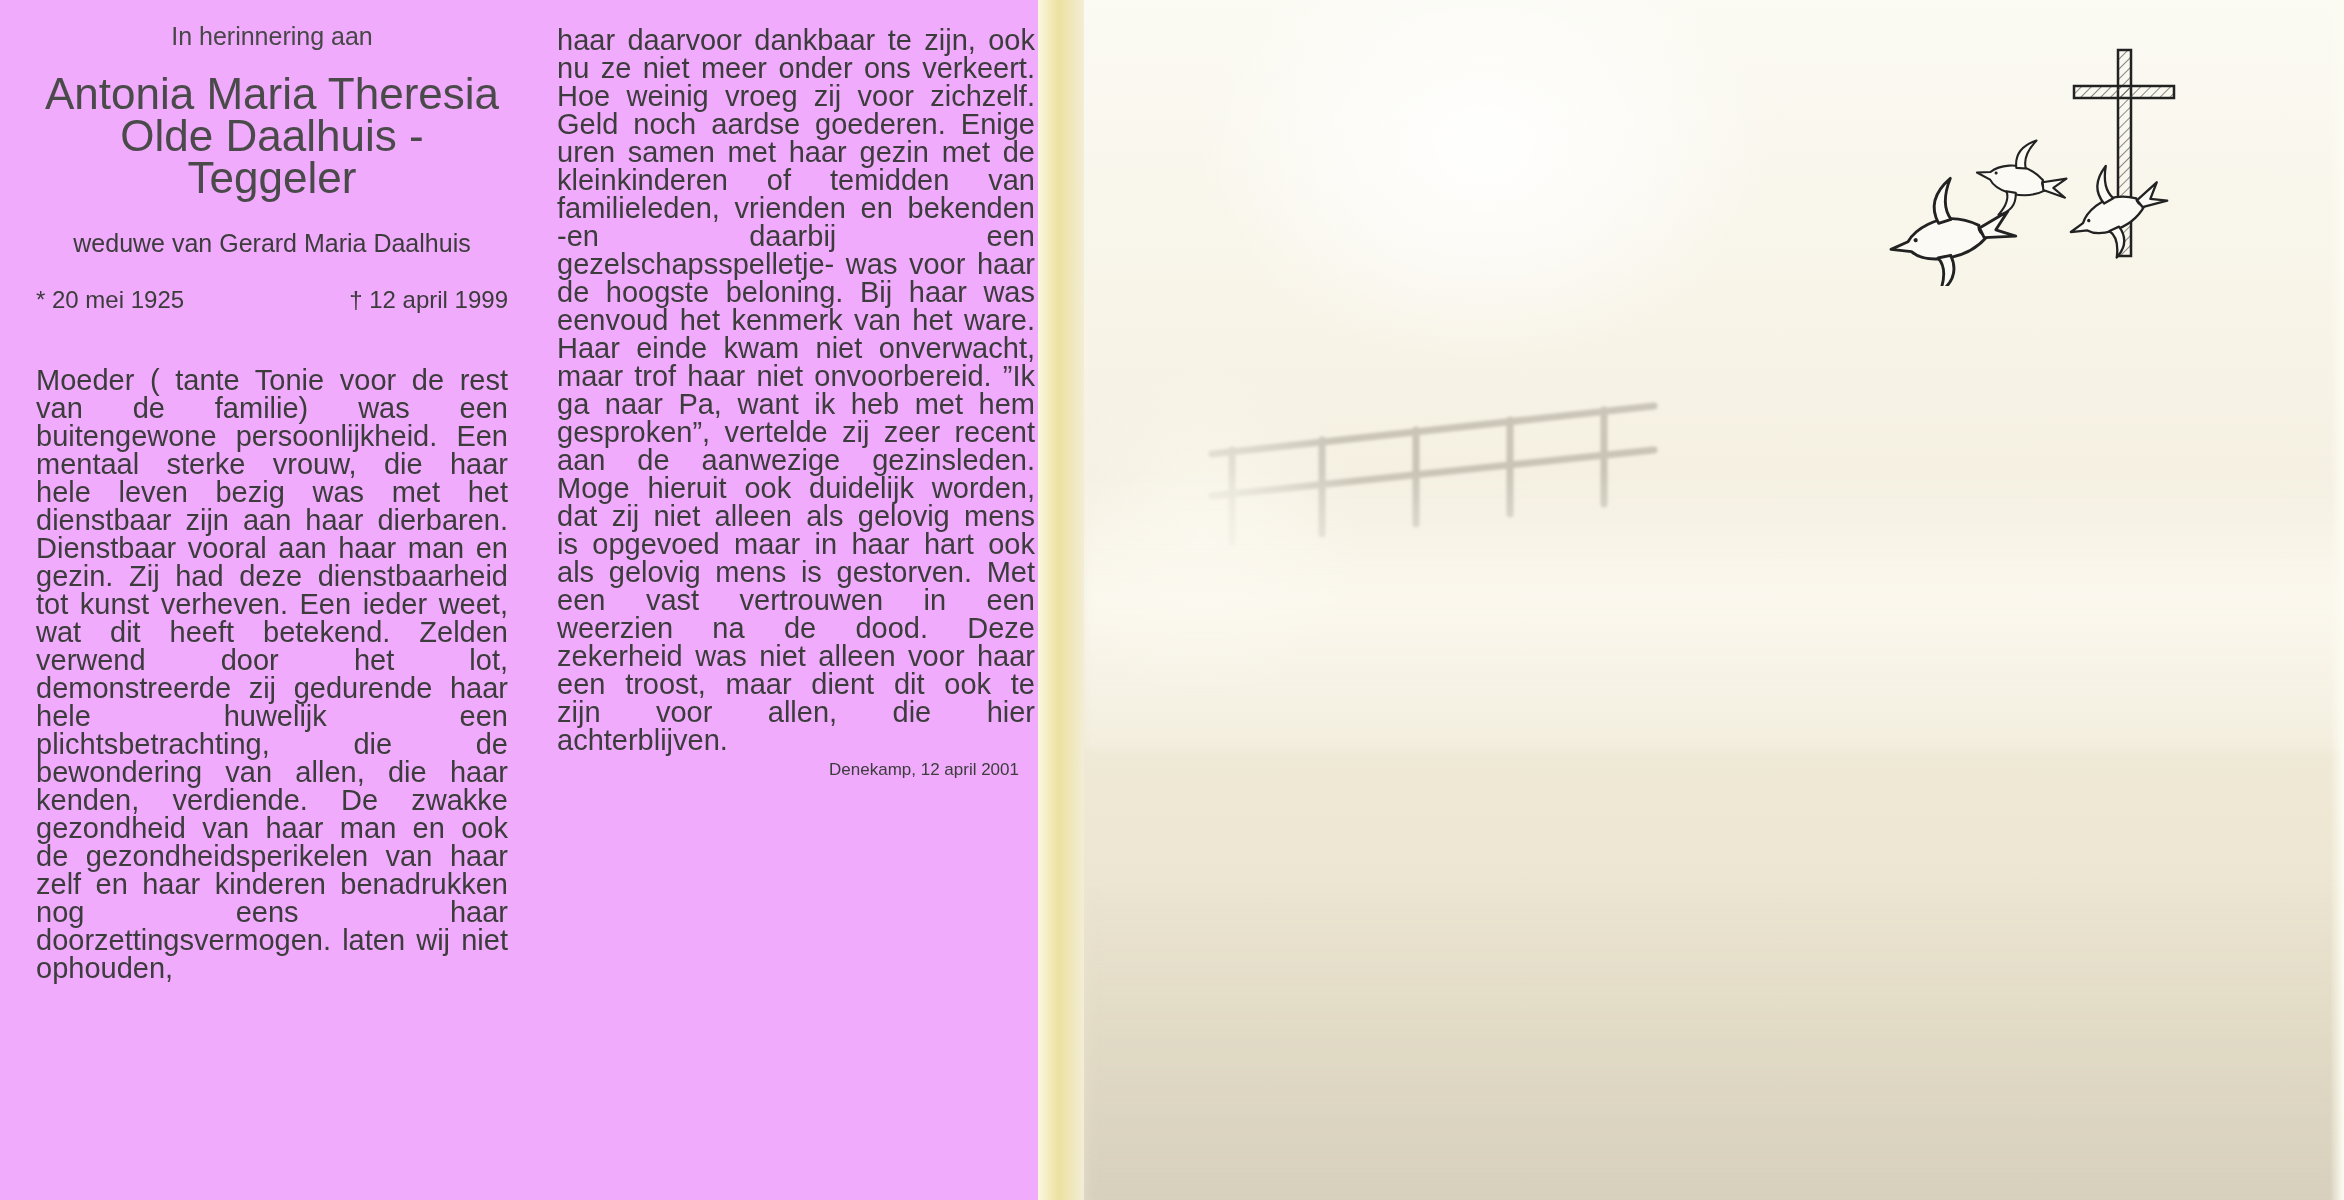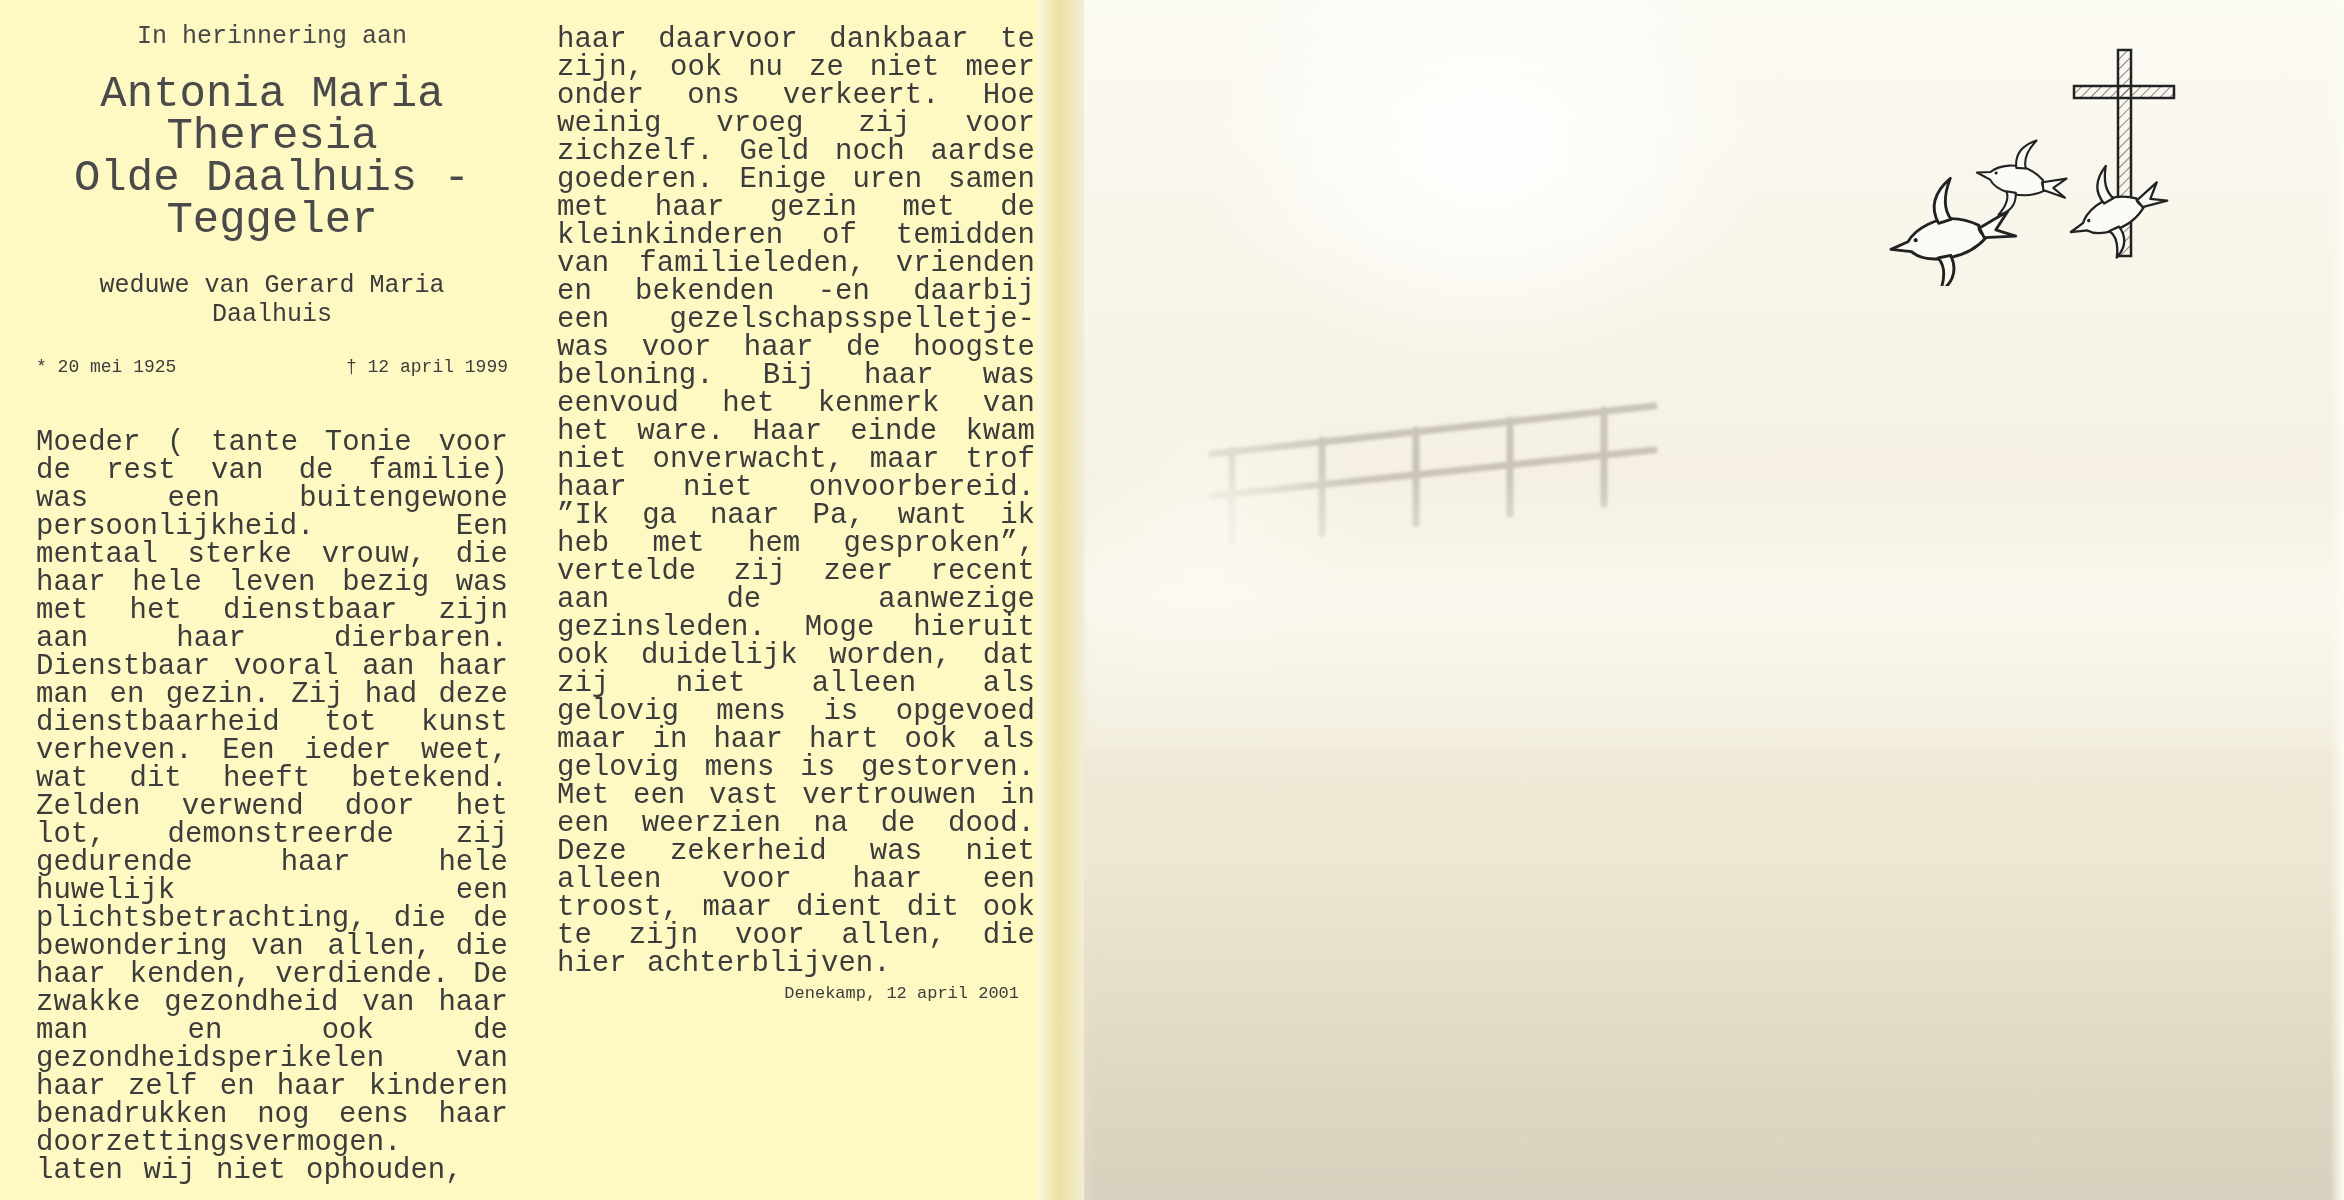--- a/index.html
+++ b/index.html
@@ -1,26 +1,26 @@
 <!DOCTYPE html>
 <html><head>
 <meta charset="utf-8">
 <style>
   html,body{margin:0;padding:0;background:#ffffff;}
   .scan{
     position:relative;width:2344px;height:1200px;overflow:hidden;
-    background:#fef9c3;color:#3c3c3c;
-    font-family:Liberation Mono, monospace;
+    background:#f0abfc;color:#3c3c3c;
+    font-family:Liberation Sans, sans-serif;
   }
   
   .col-left{position:absolute;left:36px;top:22px;width:472px;}
   .memorial-header{text-align:center;font-size:25px;color:#474747;}
   .name{text-align:center;font-size:44px;line-height:42px;margin-top:22px;color:#4a4a4a;}
   .relation{text-align:center;font-size:25px;margin-top:30px;}
-  .dates{display:flex;justify-content:space-between;font-size:18px;margin-top:28px;}
+  .dates{display:flex;justify-content:space-between;font-size:24px;margin-top:28px;}
   .body-text{font-size:29px;line-height:28px;text-align:justify;word-spacing:3px;margin-top:52px;}
   
   .col-mid{position:absolute;left:557px;top:26px;width:478px;}
   .col-mid .body-text{margin-top:0;}
   .closing{font-size:24px;line-height:28.6px;text-align:justify;word-spacing:3px;margin-top:66px;}
   .place-date{font-size:17px;text-align:right;padding-right:16px;margin-top:6px;}
   
   .strip{
     position:absolute;left:1038px;top:0;width:46px;height:1200px;
     background:linear-gradient(90deg,#fbf7e0 0%,#ece1a0 45%,#f3edd6 100%);

